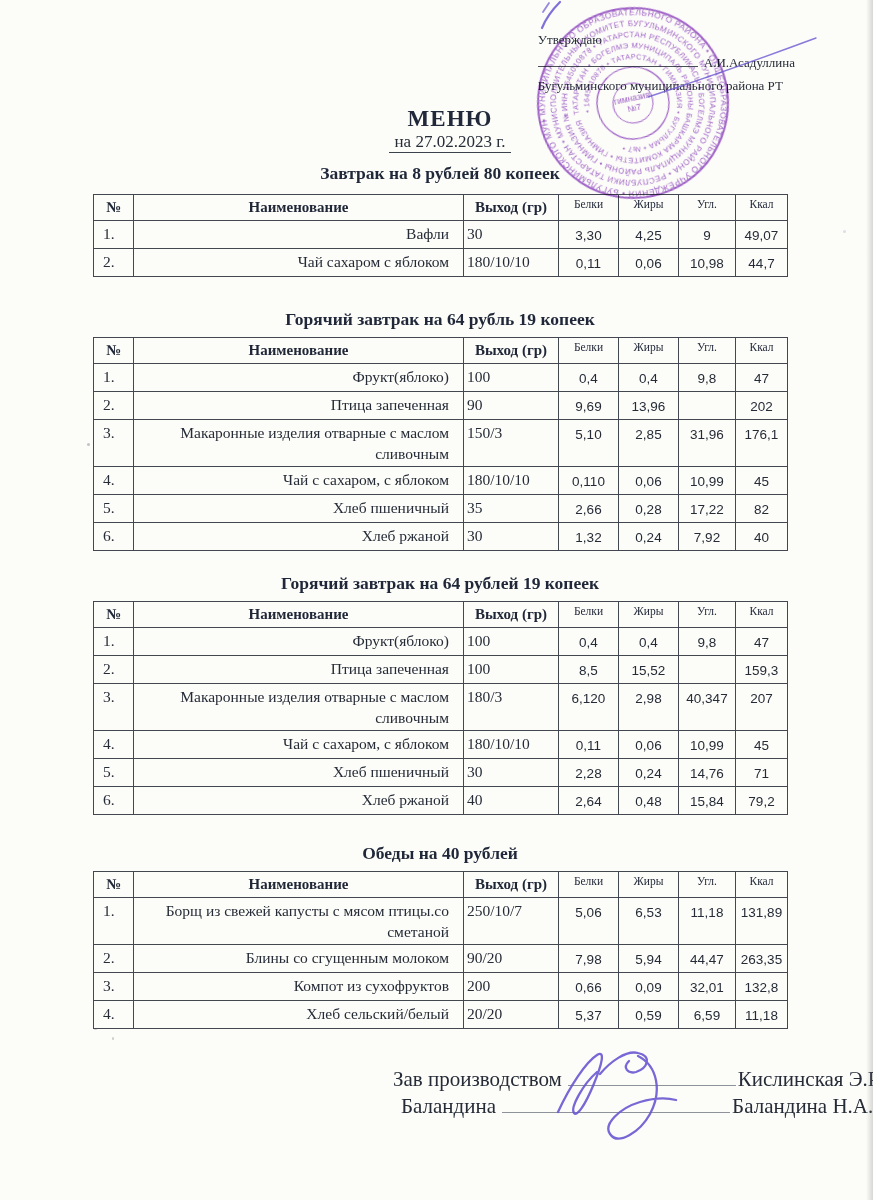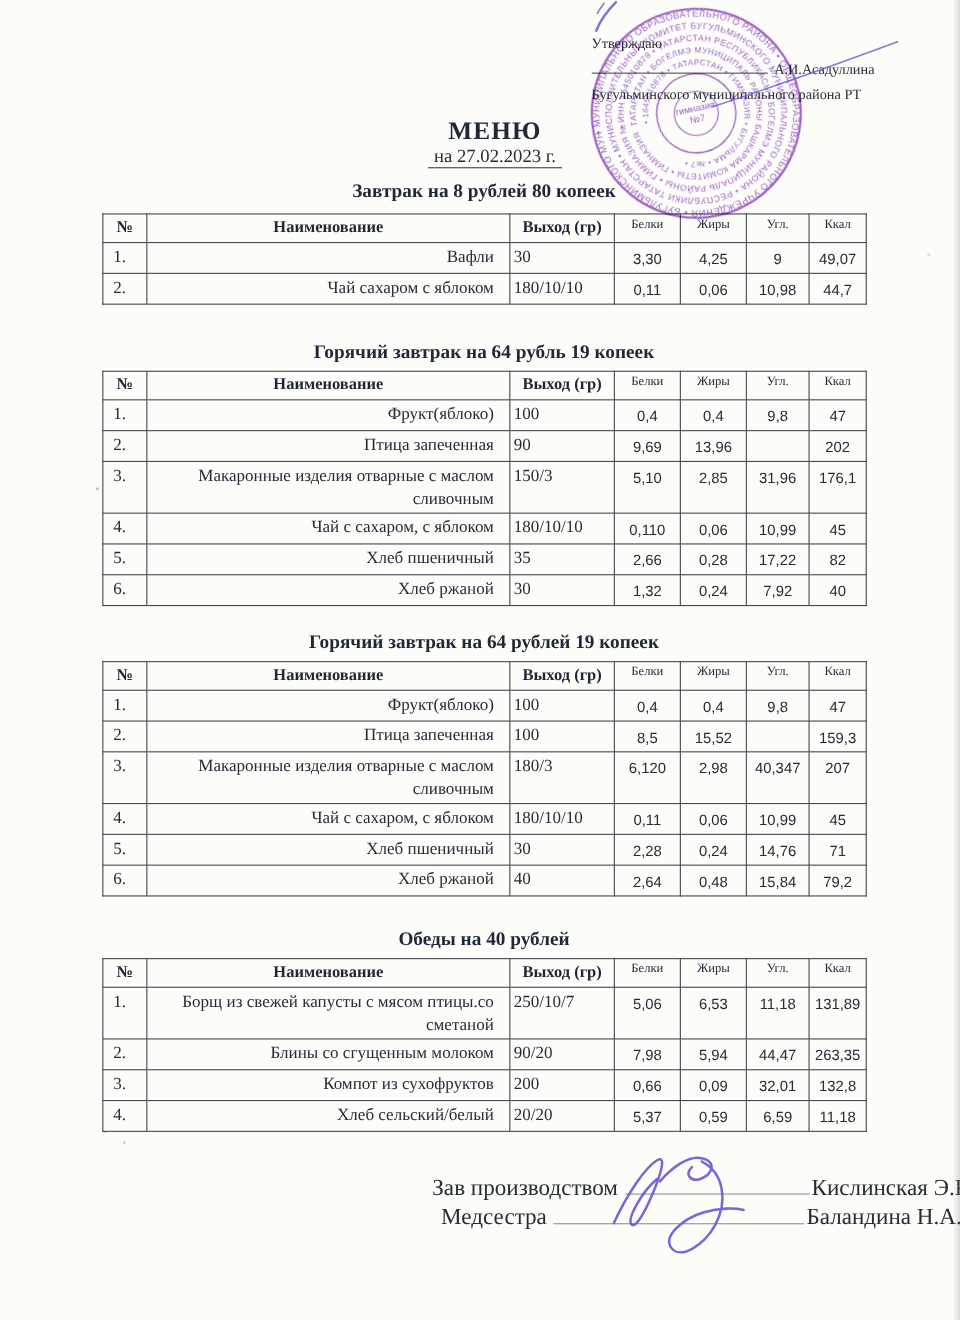--- a/index.html
+++ b/index.html
@@ -361,21 +361,21 @@
           <td class="c3">5,37</td>
           <td class="c4">0,59</td>
           <td class="c5">6,59</td>
           <td class="c6">11,18</td>
         </tr>
       </tbody>
   </table>
 
   <div class="signatures">
     <div><span>Зав производством</span><span class="sig-line w1"></span><span>Кислинская Э.Р.</span></div>
-    <div class="sig-row2"><span>Медсестра</span><span class="sig-line w2"></span><span>Баландина Н.А.</span></div>
+    <div class="sig-row2"><span>Баландина</span><span class="sig-line w2"></span><span>Баландина Н.А.</span></div>
   </div>
 
   <svg class="stamp" viewBox="0 0 200 200">
     <defs>
       <path id="r0" d="M 100 100 m -88 0 a 88 88 0 1 1 176 0 a 88 88 0 1 1 -176 0" fill="none"></path>
       <path id="r1" d="M 100 100 m -77 0 a 77 77 0 1 1 154 0 a 77 77 0 1 1 -154 0" fill="none"></path>
       <path id="r2" d="M 100 100 m -66 0 a 66 66 0 1 1 132 0 a 66 66 0 1 1 -132 0" fill="none"></path>
       <path id="r3" d="M 100 100 m -55 0 a 55 55 0 1 1 110 0 a 55 55 0 1 1 -110 0" fill="none"></path>
       <path id="r4" d="M 100 100 m -44 0 a 44 44 0 1 1 88 0 a 44 44 0 1 1 -88 0" fill="none"></path>
     </defs>

